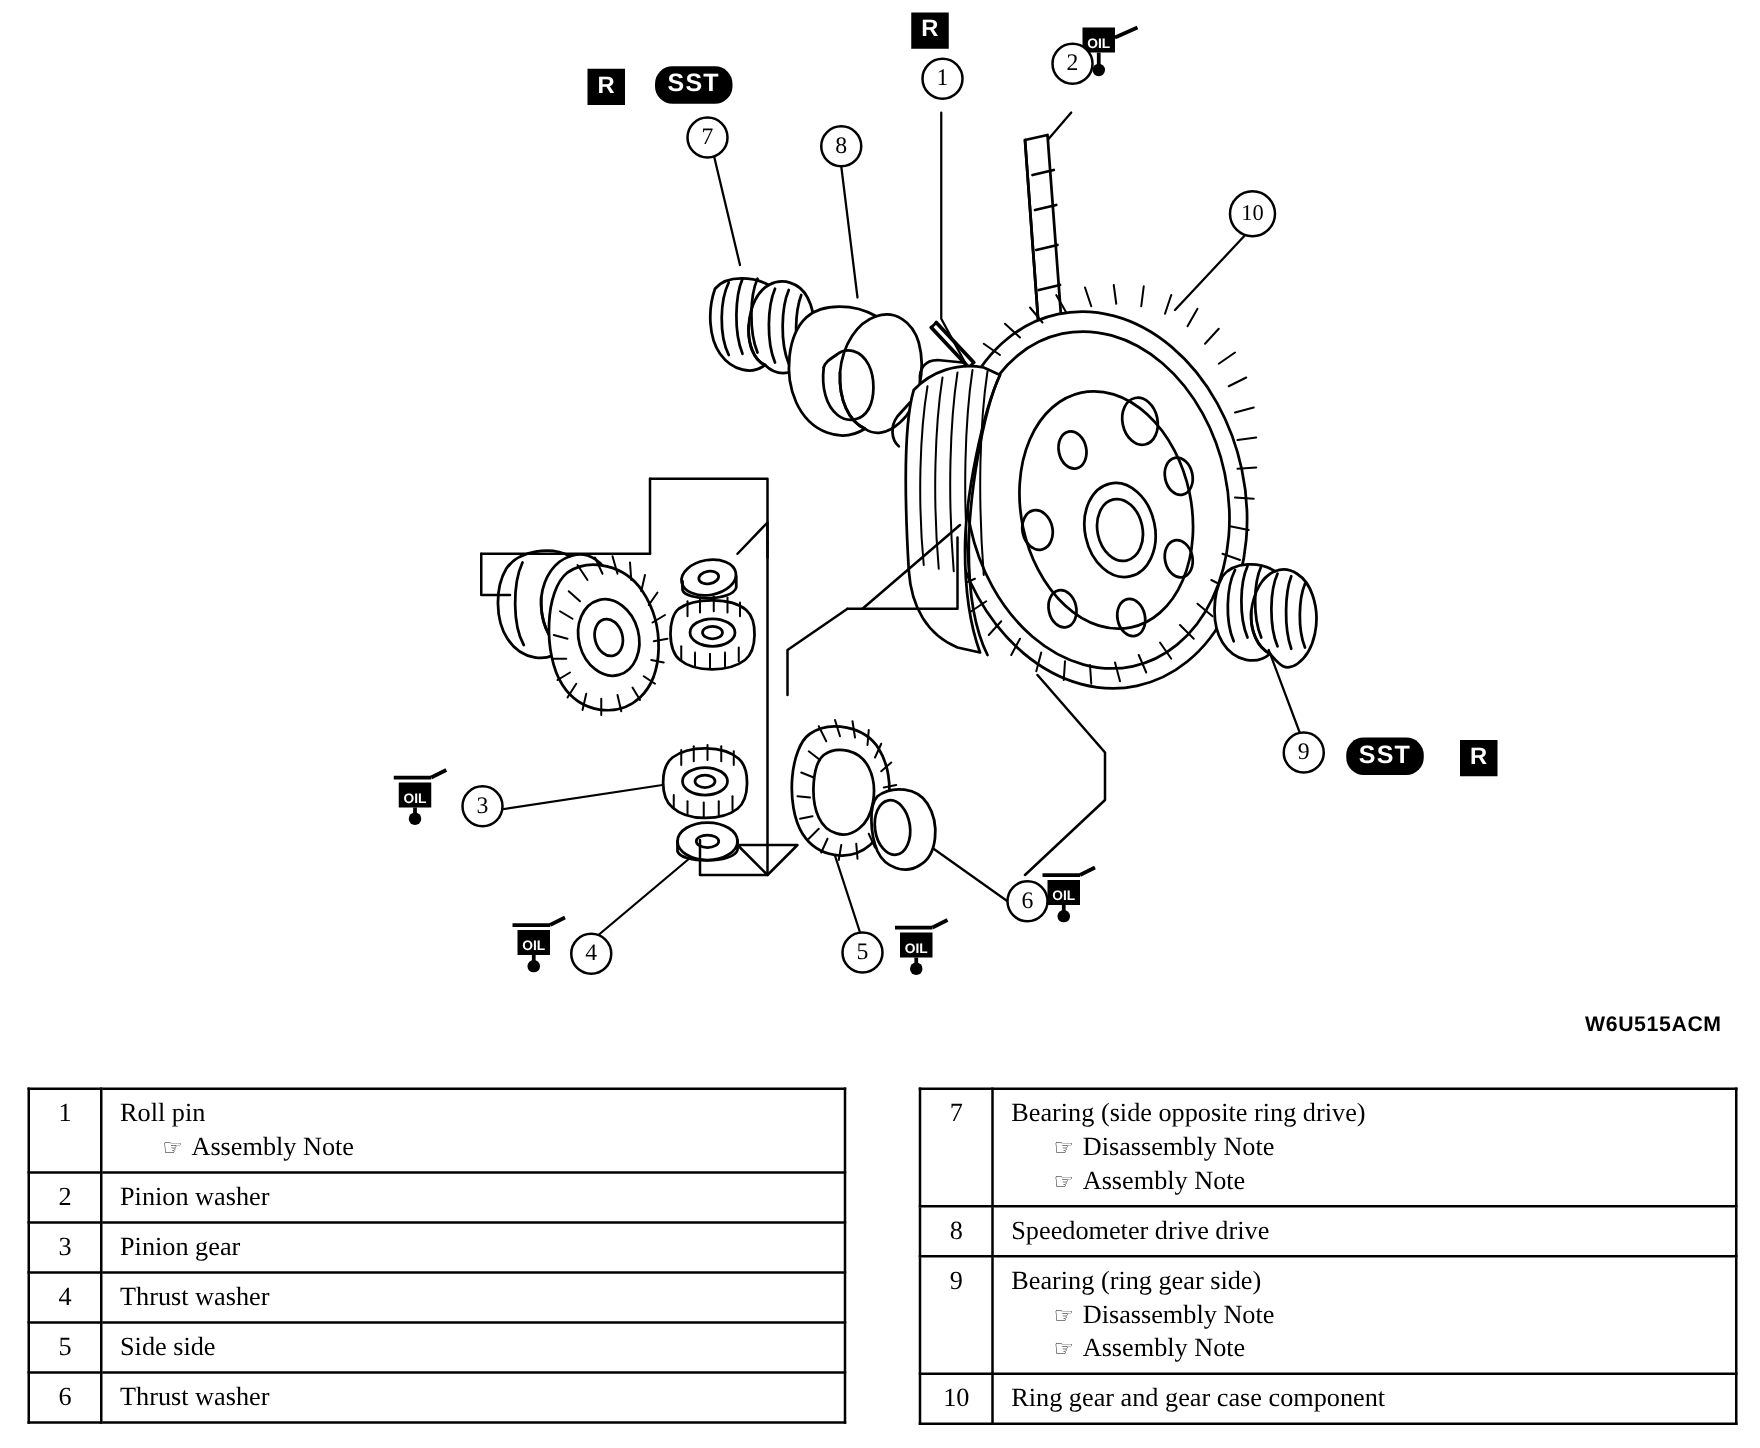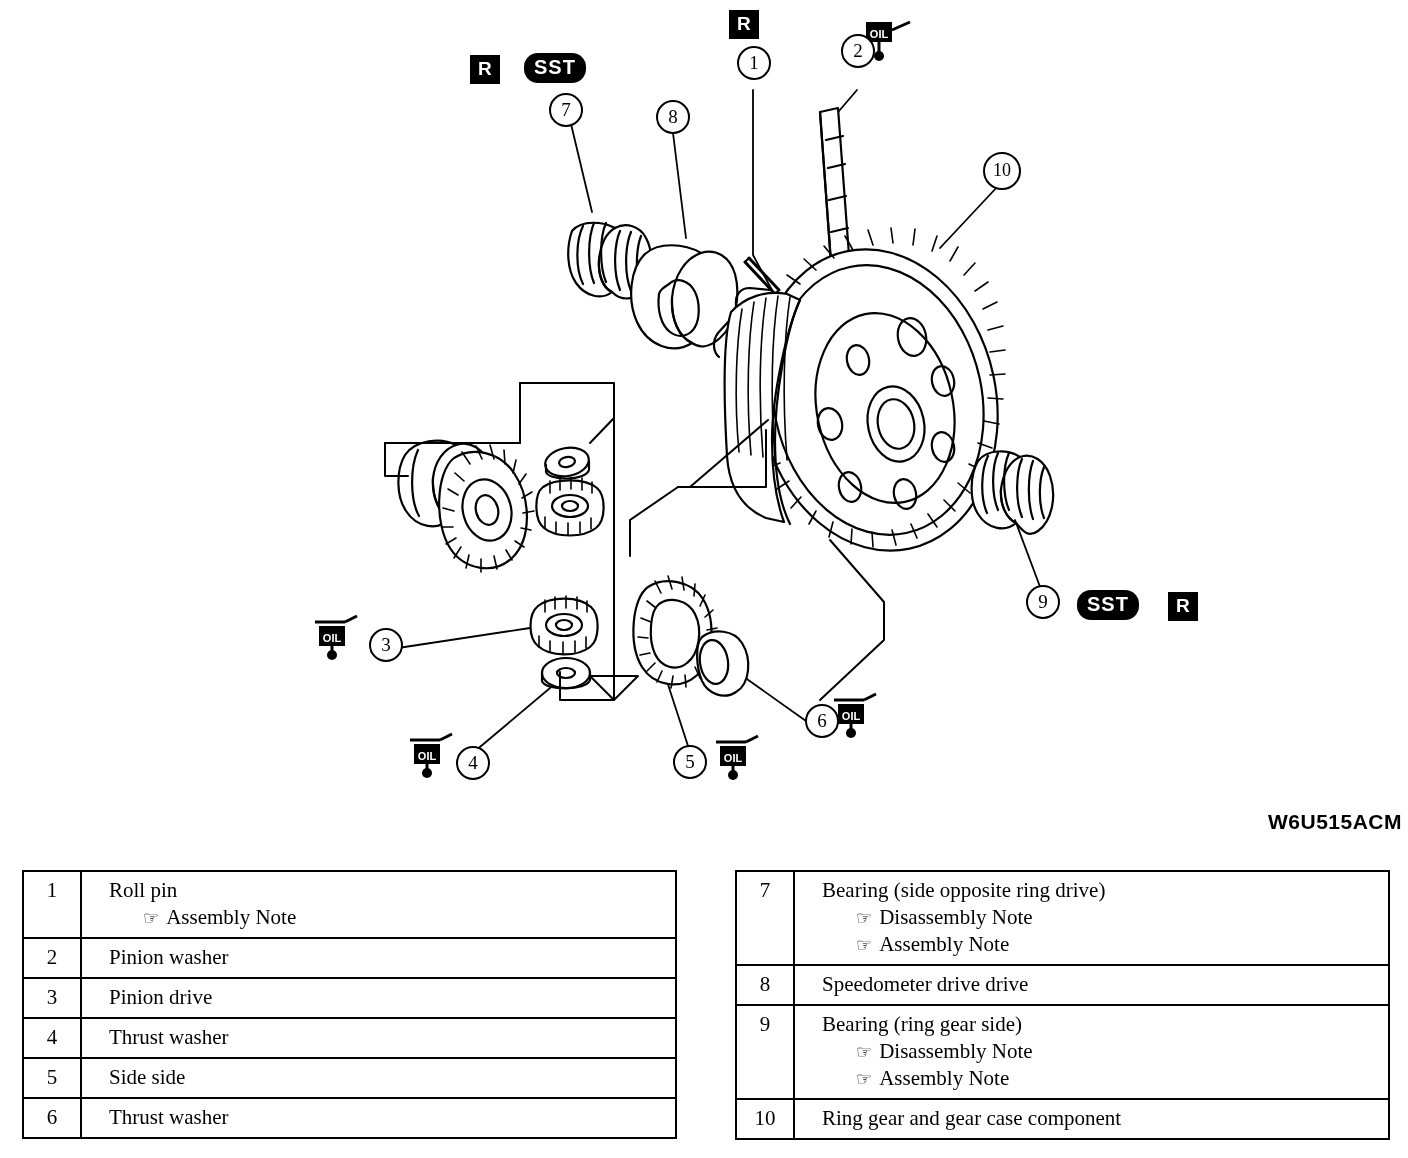--- a/index.html
+++ b/index.html
@@ -66,21 +66,21 @@
     padding: 3px 8px 4px 8px;
   }
   .oil-mark {
     position: absolute;
     width: 54px;
     height: 48px;
   }
   .drawing-code {
     position: absolute;
     font-family: "Liberation Sans", sans-serif;
-    font-size: 21px;
+    font-size: 17px;
     font-weight: bold;
     letter-spacing: 0.5px;
   }
   
   .parts-tables {
     position: absolute;
     left: 0;
     top: 860px;
     width: 1408px;
     height: 290px;
@@ -97,21 +97,21 @@
     font-size: 21px;
     padding: 6px 8px 7px 12px;
   }
   table.parts td.num {
     width: 56px;
     text-align: center;
     padding-left: 0;
     padding-right: 0;
   }
   table.parts td.desc {
-    padding-left: 27px;
+    padding-left: 14px;
   }
   .note-line {
     display: block;
     padding-left: 34px;
     margin-top: 2px;
     white-space: nowrap;
   }
   .note-line .hand {
     font-family: "DejaVu Sans", sans-serif;
     font-size: 18px;
@@ -489,21 +489,21 @@
       </tr>
       <tr>
         <td class="num">2</td>
         <td class="desc">
           <span>Pinion washer</span>
         </td>
       </tr>
       <tr>
         <td class="num">3</td>
         <td class="desc">
-          <span>Pinion drive</span>
+          <span>Pinion gear</span>
         </td>
       </tr>
       <tr>
         <td class="num">4</td>
         <td class="desc">
           <span>Thrust washer</span>
         </td>
       </tr>
       <tr>
         <td class="num">5</td>

